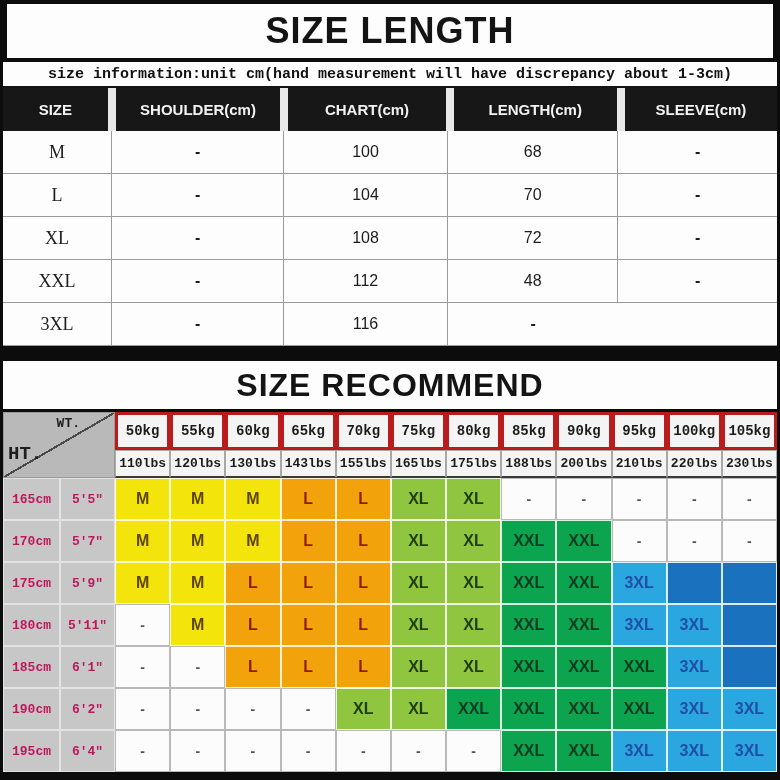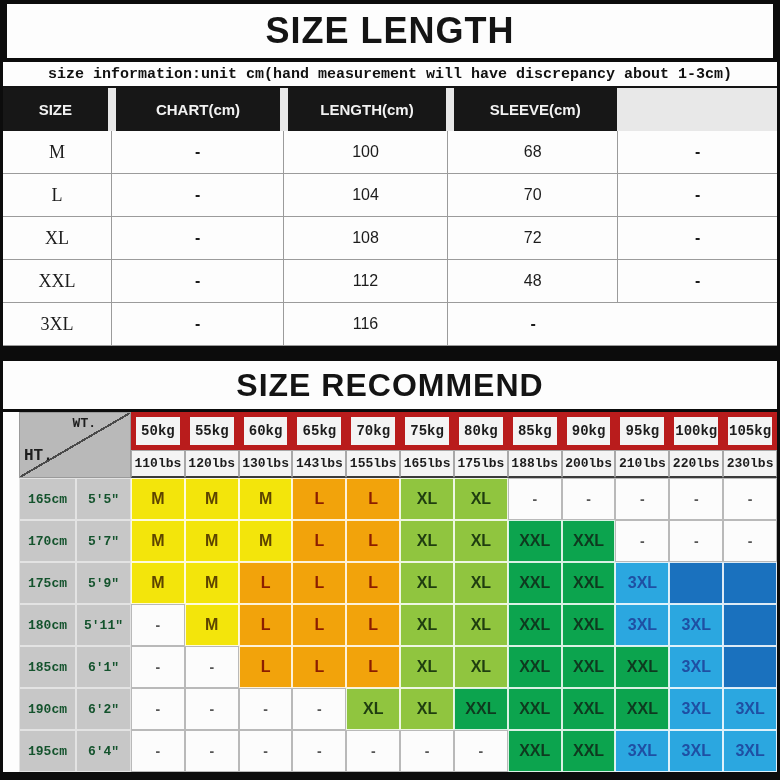--- a/index.html
+++ b/index.html
@@ -32,46 +32,47 @@
 
   .divider{height:10px;}
 
   
   .title2{height:54px;background:#fdfdfd;border-top:3px solid #0c0c0c;border-bottom:3px solid #0c0c0c;
           box-sizing:border-box;display:flex;align-items:center;justify-content:center;
           font-size:32px;font-weight:700;letter-spacing:1px;color:#141414;}
 
   
   .t2{display:grid;grid-template-columns:57px 55px repeat(12,1fr);
-      grid-template-rows:38px 28px repeat(7,42px);background:#fdfdfd;padding-left:16px;}
+      grid-template-rows:38px 28px repeat(7,42px);background:#fdfdfd;}
   .c{display:flex;align-items:center;justify-content:center;box-sizing:border-box;}
   .corner{grid-column:1/3;grid-row:1/3;background:#b9b9b9;position:relative;border:1px solid #9a9a9a;}
   .corner .diag{position:absolute;inset:0;
      background:linear-gradient(to bottom right,rgba(0,0,0,0) calc(50% - 1px),#4a4a4a calc(50% - 1px),#4a4a4a calc(50% + 1px),rgba(0,0,0,0) calc(50% + 1px));}
   .corner .wt{position:absolute;top:3px;right:34px;font-size:13px;font-weight:700;color:#1e1e1e;}
-  .corner .ht{position:absolute;bottom:12px;left:4px;font-size:16px;font-weight:700;color:#1e1e1e;font-family:Liberation Mono, monospace;}
-  .kg{background:#f4f4f4;border:5px solid #b91c1c;font-size:14px;font-weight:700;color:#1c1c1c;}
+  .corner .ht{position:absolute;bottom:12px;left:4px;font-size:19px;font-weight:700;color:#1e1e1e;font-family:Liberation Mono, monospace;}
+  .kg{background:#f4f4f4;border:3px solid #b91c1c;font-size:14px;font-weight:700;color:#1c1c1c;}
   .lbs{background:#f4f4f4;border:1px solid #a8a8a8;border-bottom:2px solid #3a3a3a;
        font-size:13px;font-weight:700;color:#1c1c1c;}
-  .hc{background:#c7c7c7;border:1px solid #e3e3e3;font-size:13px;font-weight:700;color:#14532d;}
+  .hc{background:#c7c7c7;border:1px solid #e3e3e3;font-size:13px;font-weight:700;color:#be185d;}
   .sz{border:1px solid rgba(255,255,255,.85);font-size:16px;font-weight:600;}
   .sz.blank{border:1px solid #b9b9b9;font-size:14px;font-weight:800;}
   .botbar{height:10px;}
 </style>
 </head>
 <body>
 
 <div class="frame">
 
   <div class="title1">SIZE LENGTH</div>
 
   <div class="infobar">size information:unit cm(hand measurement will have discrepancy about 1-3cm)</div>
 
   <div class="t1head" id="t1-head">
       <div class="th">SIZE</div>
+      <div class="th">SHOULDER(cm)</div>
       <div class="th">CHART(cm)</div>
       <div class="th">LENGTH(cm)</div>
       <div class="th">SLEEVE(cm)</div>
     </div>
 
   <div class="t1body" id="t1-body">
       <div class="t1row">
         <div class="size-cell">M</div>
         <div class="dash">-</div>
         <div class="num">100</div>

